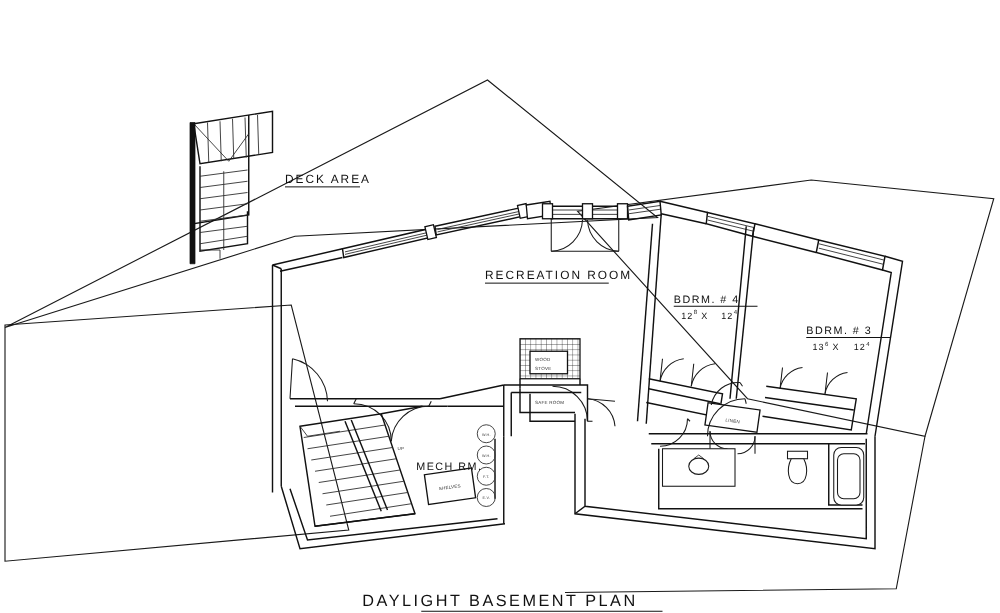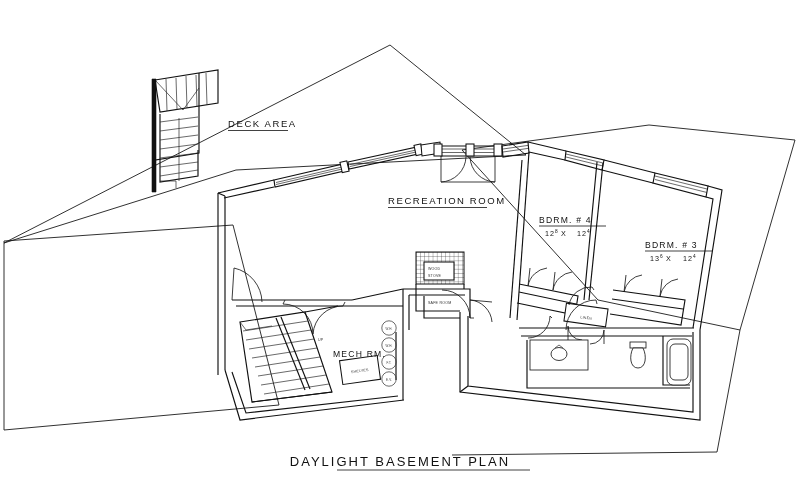--- a/index.html
+++ b/index.html
@@ -11,20 +11,21 @@
     width: 800px;
     height: 490px;
     overflow: hidden;
     font-family: "Liberation Sans", sans-serif;
   }
   #plan-root {
     position: relative;
     width: 800px;
     height: 392px;
     background: #ffffff;
+    margin-top: 19px;
   }
   svg#floorplan {
     display: block;
     width: 800px;
     height: 490px;
   }
   .thin   { fill: none; stroke: #1a1a1a; stroke-width: 0.9; }
   .hair   { fill: none; stroke: #2a2a2a; stroke-width: 0.7; }
   .wall   { fill: none; stroke: #111111; stroke-width: 1.15; }
   .wallfill { fill: #ffffff; stroke: #111111; stroke-width: 1.05; }

